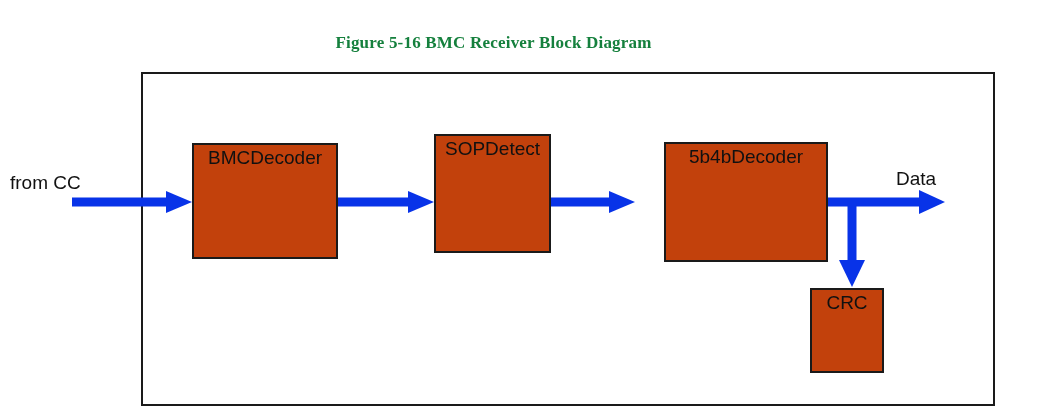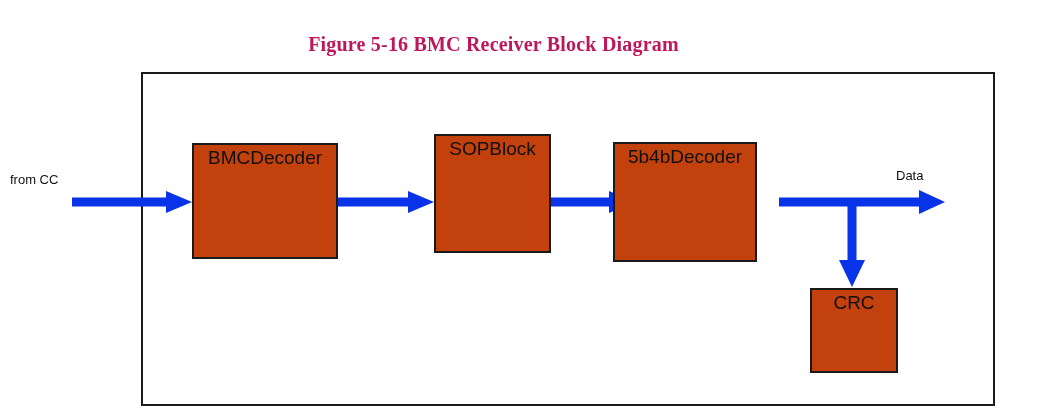--- a/index.html
+++ b/index.html
@@ -21,23 +21,23 @@
 
   
   #figure-title {
     position: absolute;
     left: 0;
     top: 33px;
     width: 987px;
     text-align: center;
     font-family: "Liberation Serif", serif;
     font-weight: bold;
-    font-size: 20px;
+    font-size: 17px;
     letter-spacing: 0.2px;
-    color: #be185d;
+    color: #15803d;
     white-space: nowrap;
   }
 
   
   #outer-container {
     position: absolute;
     left: 141px;
     top: 72px;
     width: 854px;
     height: 334px;
@@ -62,28 +62,28 @@
     line-height: 1.35;
     text-align: center;
   }
   .block .line {
     display: block;
     white-space: nowrap;
   }
 
   #block-bmc-decoder  { left: 192px; top: 143px; width: 146px; height: 116px; }
   #block-sop-detect   { left: 434px; top: 134px; width: 117px; height: 119px; }
-  #block-5b4b-decoder { left: 613px; top: 142px; width: 144px; height: 120px; }
-  #block-crc          { left: 810px; top: 288px; width:  88px; height:  85px; }
+  #block-5b4b-decoder { left: 664px; top: 142px; width: 164px; height: 120px; }
+  #block-crc          { left: 810px; top: 288px; width:  74px; height:  85px; }
 
   
   .edge-label {
     position: absolute;
     font-family: "Liberation Sans", sans-serif;
-    font-size: 13px;
+    font-size: 19px;
     color: #111111;
     white-space: nowrap;
   }
   #label-from-cc { left: 10px;  top: 172px; }
   #label-data    { left: 896px; top: 168px; }
 
   
   #arrow-layer {
     position: absolute;
     left: 0;
@@ -130,21 +130,21 @@
     </g>
   </svg>
 
   <div class="block" id="block-bmc-decoder">
     <span class="line">BMC</span>
     <span class="line">Decoder</span>
   </div>
 
   <div class="block" id="block-sop-detect">
     <span class="line">SOP</span>
-    <span class="line">Block</span>
+    <span class="line">Detect</span>
   </div>
 
   <div class="block" id="block-5b4b-decoder">
     <span class="line">5b4b</span>
     <span class="line">Decoder</span>
   </div>
 
   <div class="block" id="block-crc">
     <span class="line">CRC</span>
   </div>

